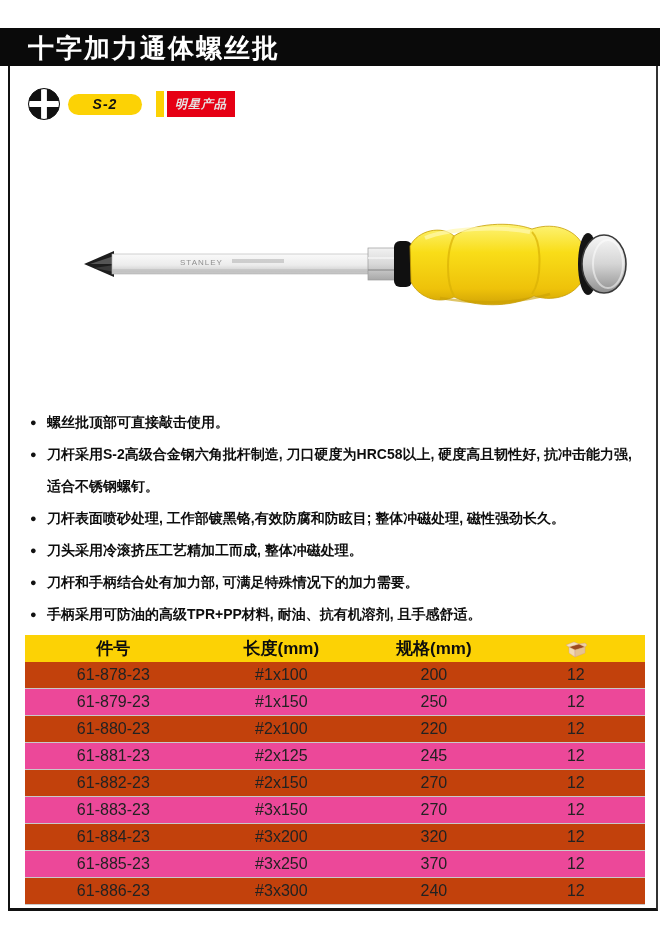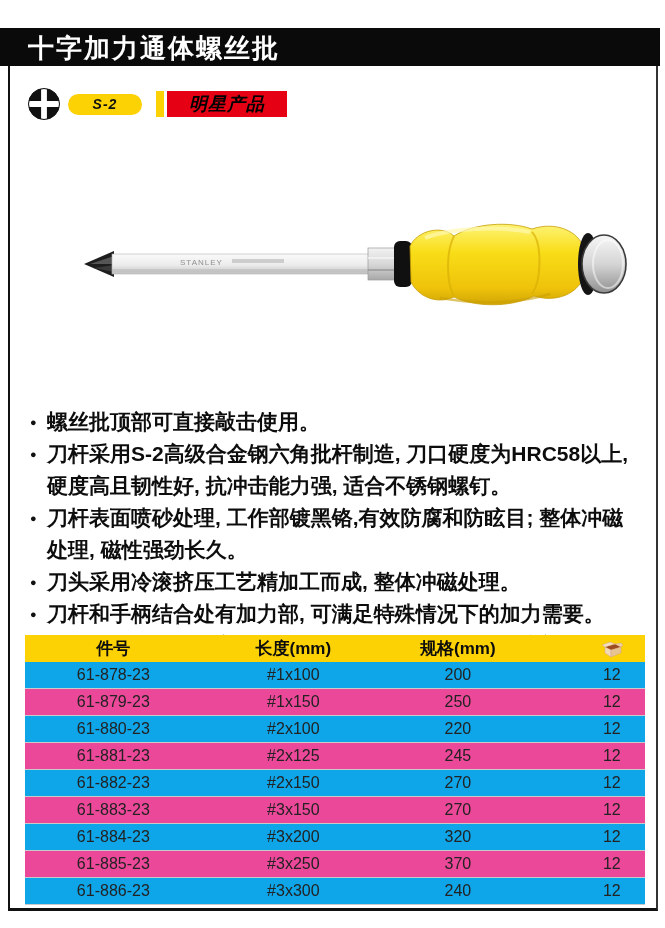--- a/index.html
+++ b/index.html
@@ -27,49 +27,49 @@
   .badges{position:absolute;left:18px;top:22px;height:32px;display:flex;align-items:center;}
   .phillips{width:32px;height:32px;display:block;}
   .pill-s2{
     margin-left:8px;width:74px;height:21px;border-radius:11px;background:#fcd205;
     display:flex;align-items:center;justify-content:center;
     font-style:italic;font-weight:bold;font-size:14px;color:#111;letter-spacing:1px;
   }
   .star-group{margin-left:14px;display:flex;align-items:stretch;height:26px;}
   .star-bar{width:8px;background:#fcd205;margin-right:3px;}
   .star-badge{
-    background:#e60014;color:#000000;display:flex;align-items:center;
-    padding:0 22px;font-style:italic;font-weight:bold;font-size:18px;letter-spacing:1px;
+    background:#e60014;color:#e5e5e5;display:flex;align-items:center;
+    padding:0 8px;font-style:italic;font-weight:bold;font-size:12px;letter-spacing:1px;
   }
   
   .product{position:absolute;left:70px;top:142px;width:556px;height:118px;}
   
   .features{
     position:absolute;left:20px;top:340px;width:612px;
     margin:0;padding:0;list-style:none;
   }
   .features li{
-    position:relative;padding-left:17px;font-size:21px;line-height:32px;
+    position:relative;padding-left:17px;font-size:14px;line-height:32px;
     font-weight:600;color:#0d0d0d;letter-spacing:0;
   }
   .features li::before{
     content:"\25CF";position:absolute;left:0;top:0;font-size:11px;line-height:32px;color:#111;
   }
   
   .spec-table{position:absolute;left:15px;top:569px;width:620px;}
   .t-row{
     display:grid;grid-template-columns:28.5% 25.7% 23.5% 22.3%;
-    align-items:center;text-align:center;gap:12px;
+    align-items:center;text-align:center;
   }
   .t-head{
     background:#fcd205;height:27px;font-weight:bold;font-size:17px;color:#0d0d0d;
   }
   .t-body .t-row{
     height:26px;font-size:16px;color:#222;border-bottom:1px solid #c9c9c9;
-    background:#0ea5e9;
+    background:#c2410c;
   }
   .t-body .t-row.odd{background:#ec4899;}
   .t-head .cell,.t-body .cell{overflow:hidden;white-space:nowrap;}
   .pack-icon{display:inline-block;vertical-align:middle;}
 </style>
 </head>
 <body>
 
 <div class="titlebar">
   <h1>十字加力通体螺丝批</h1>

